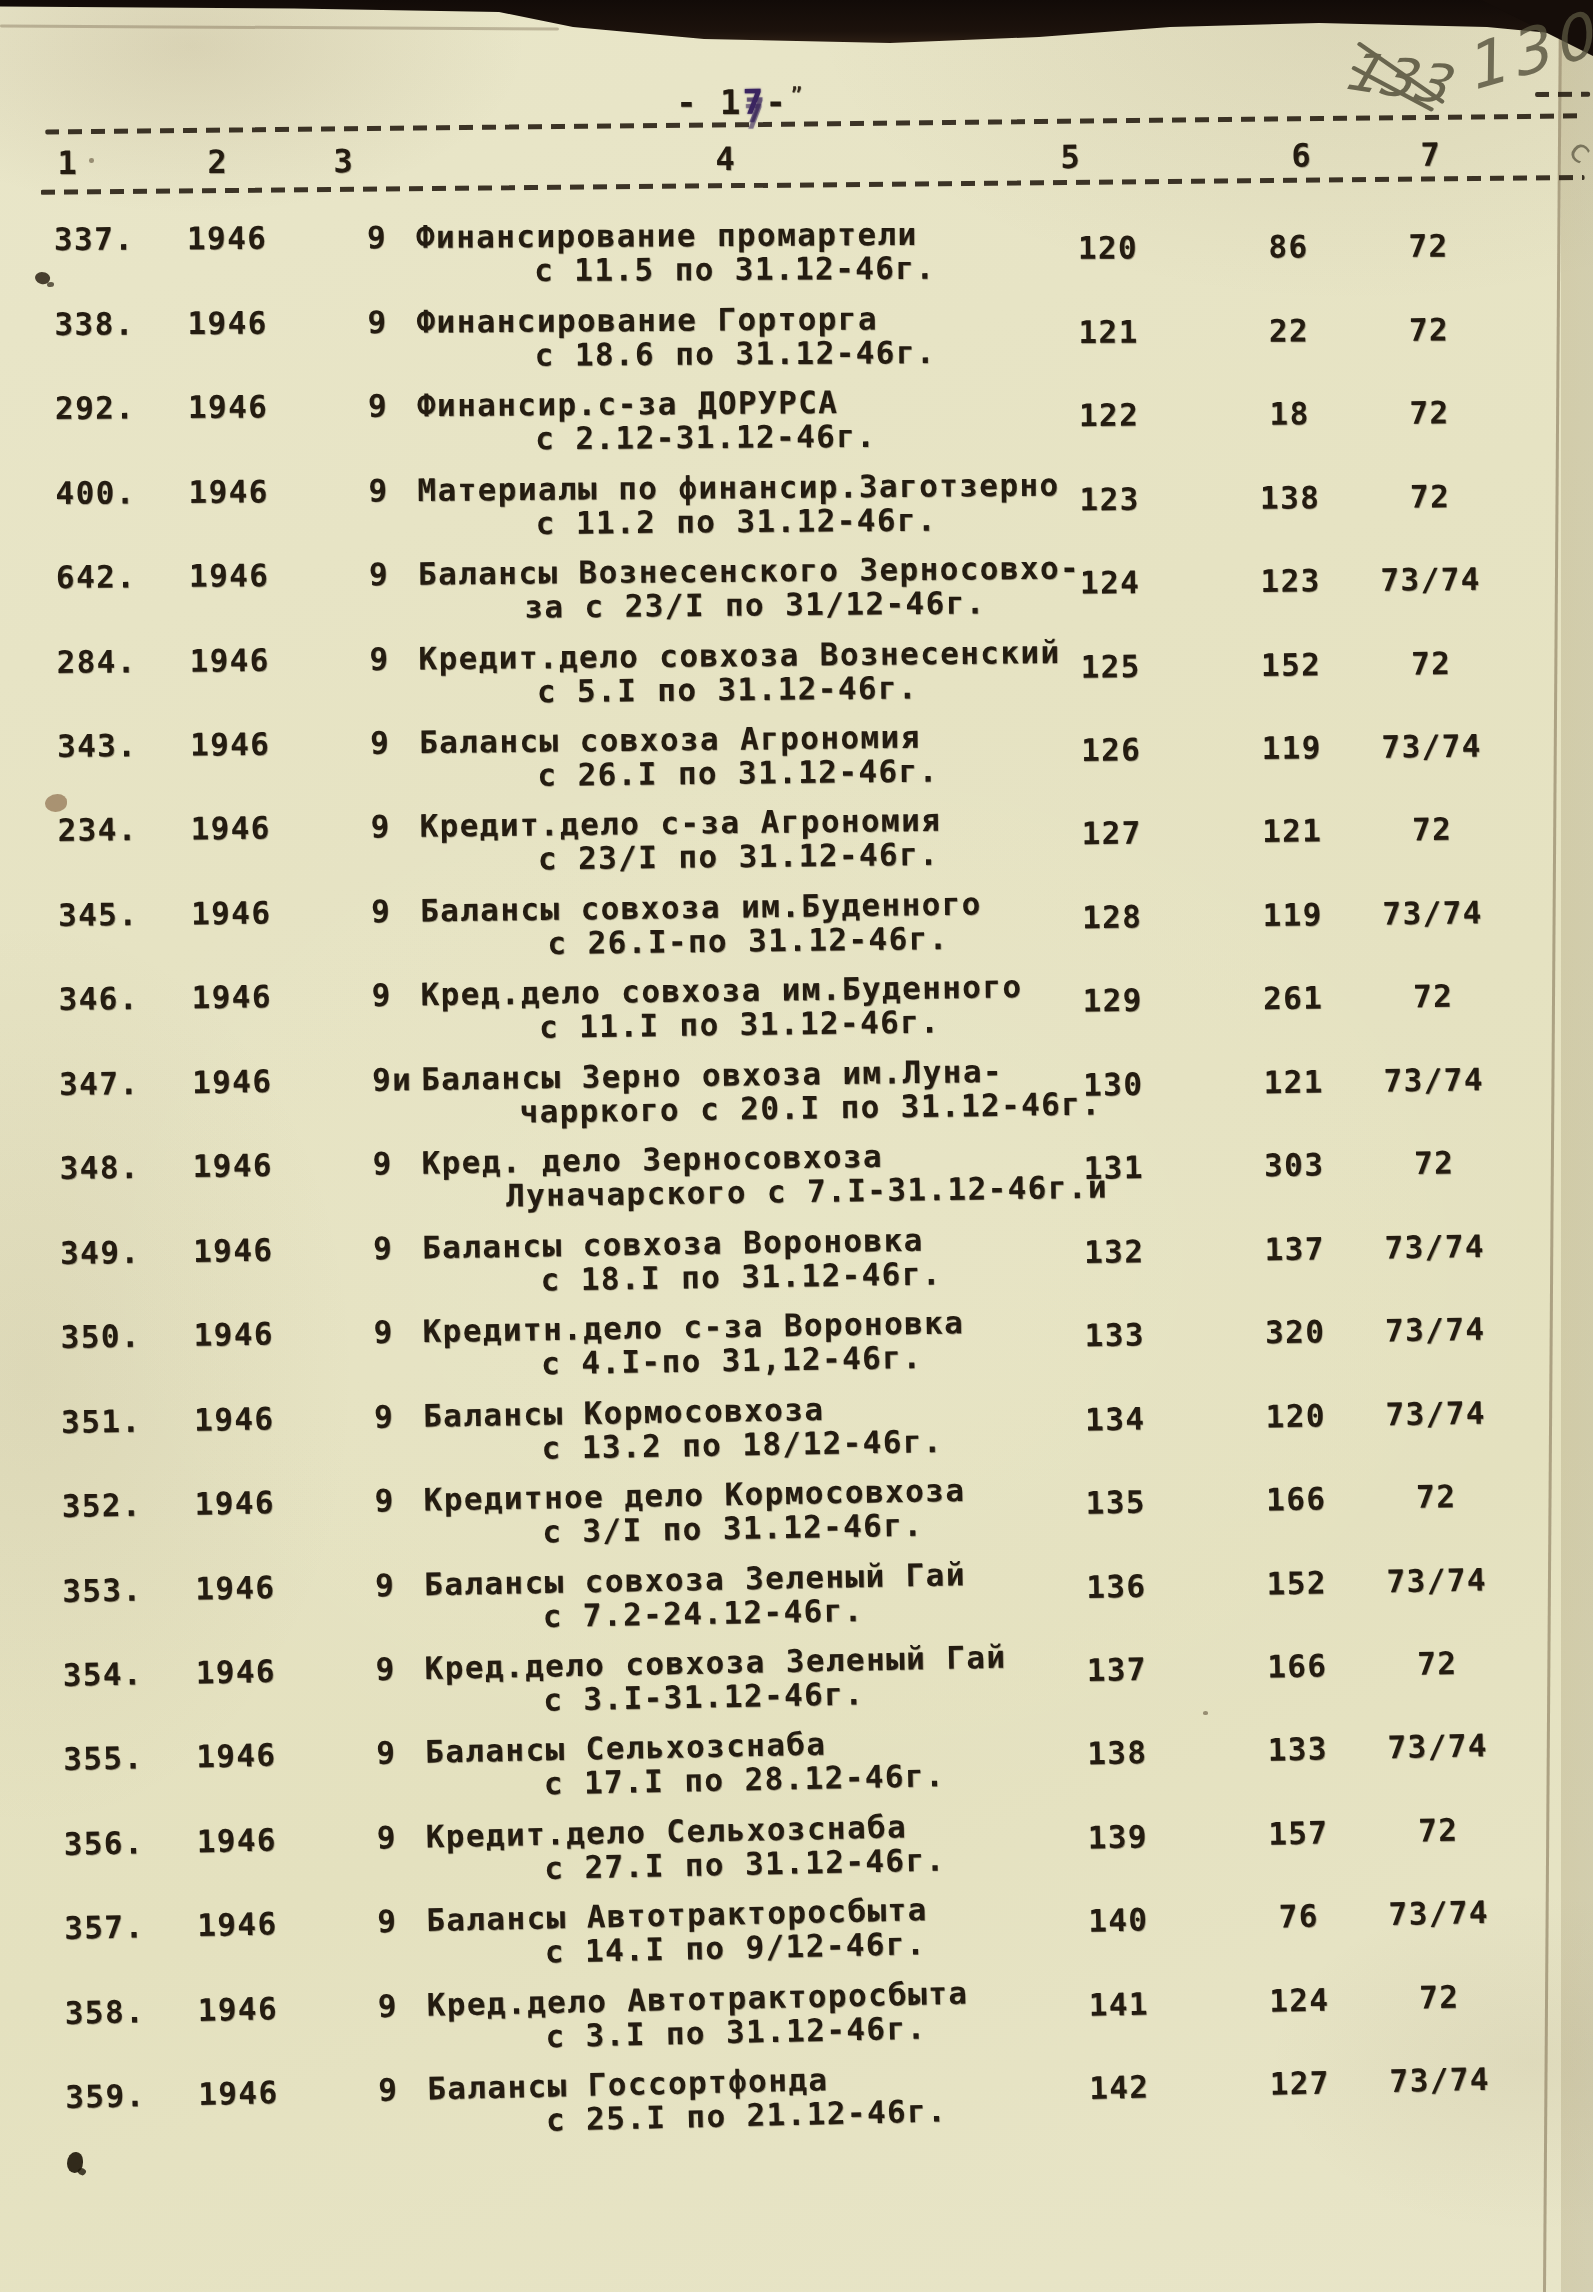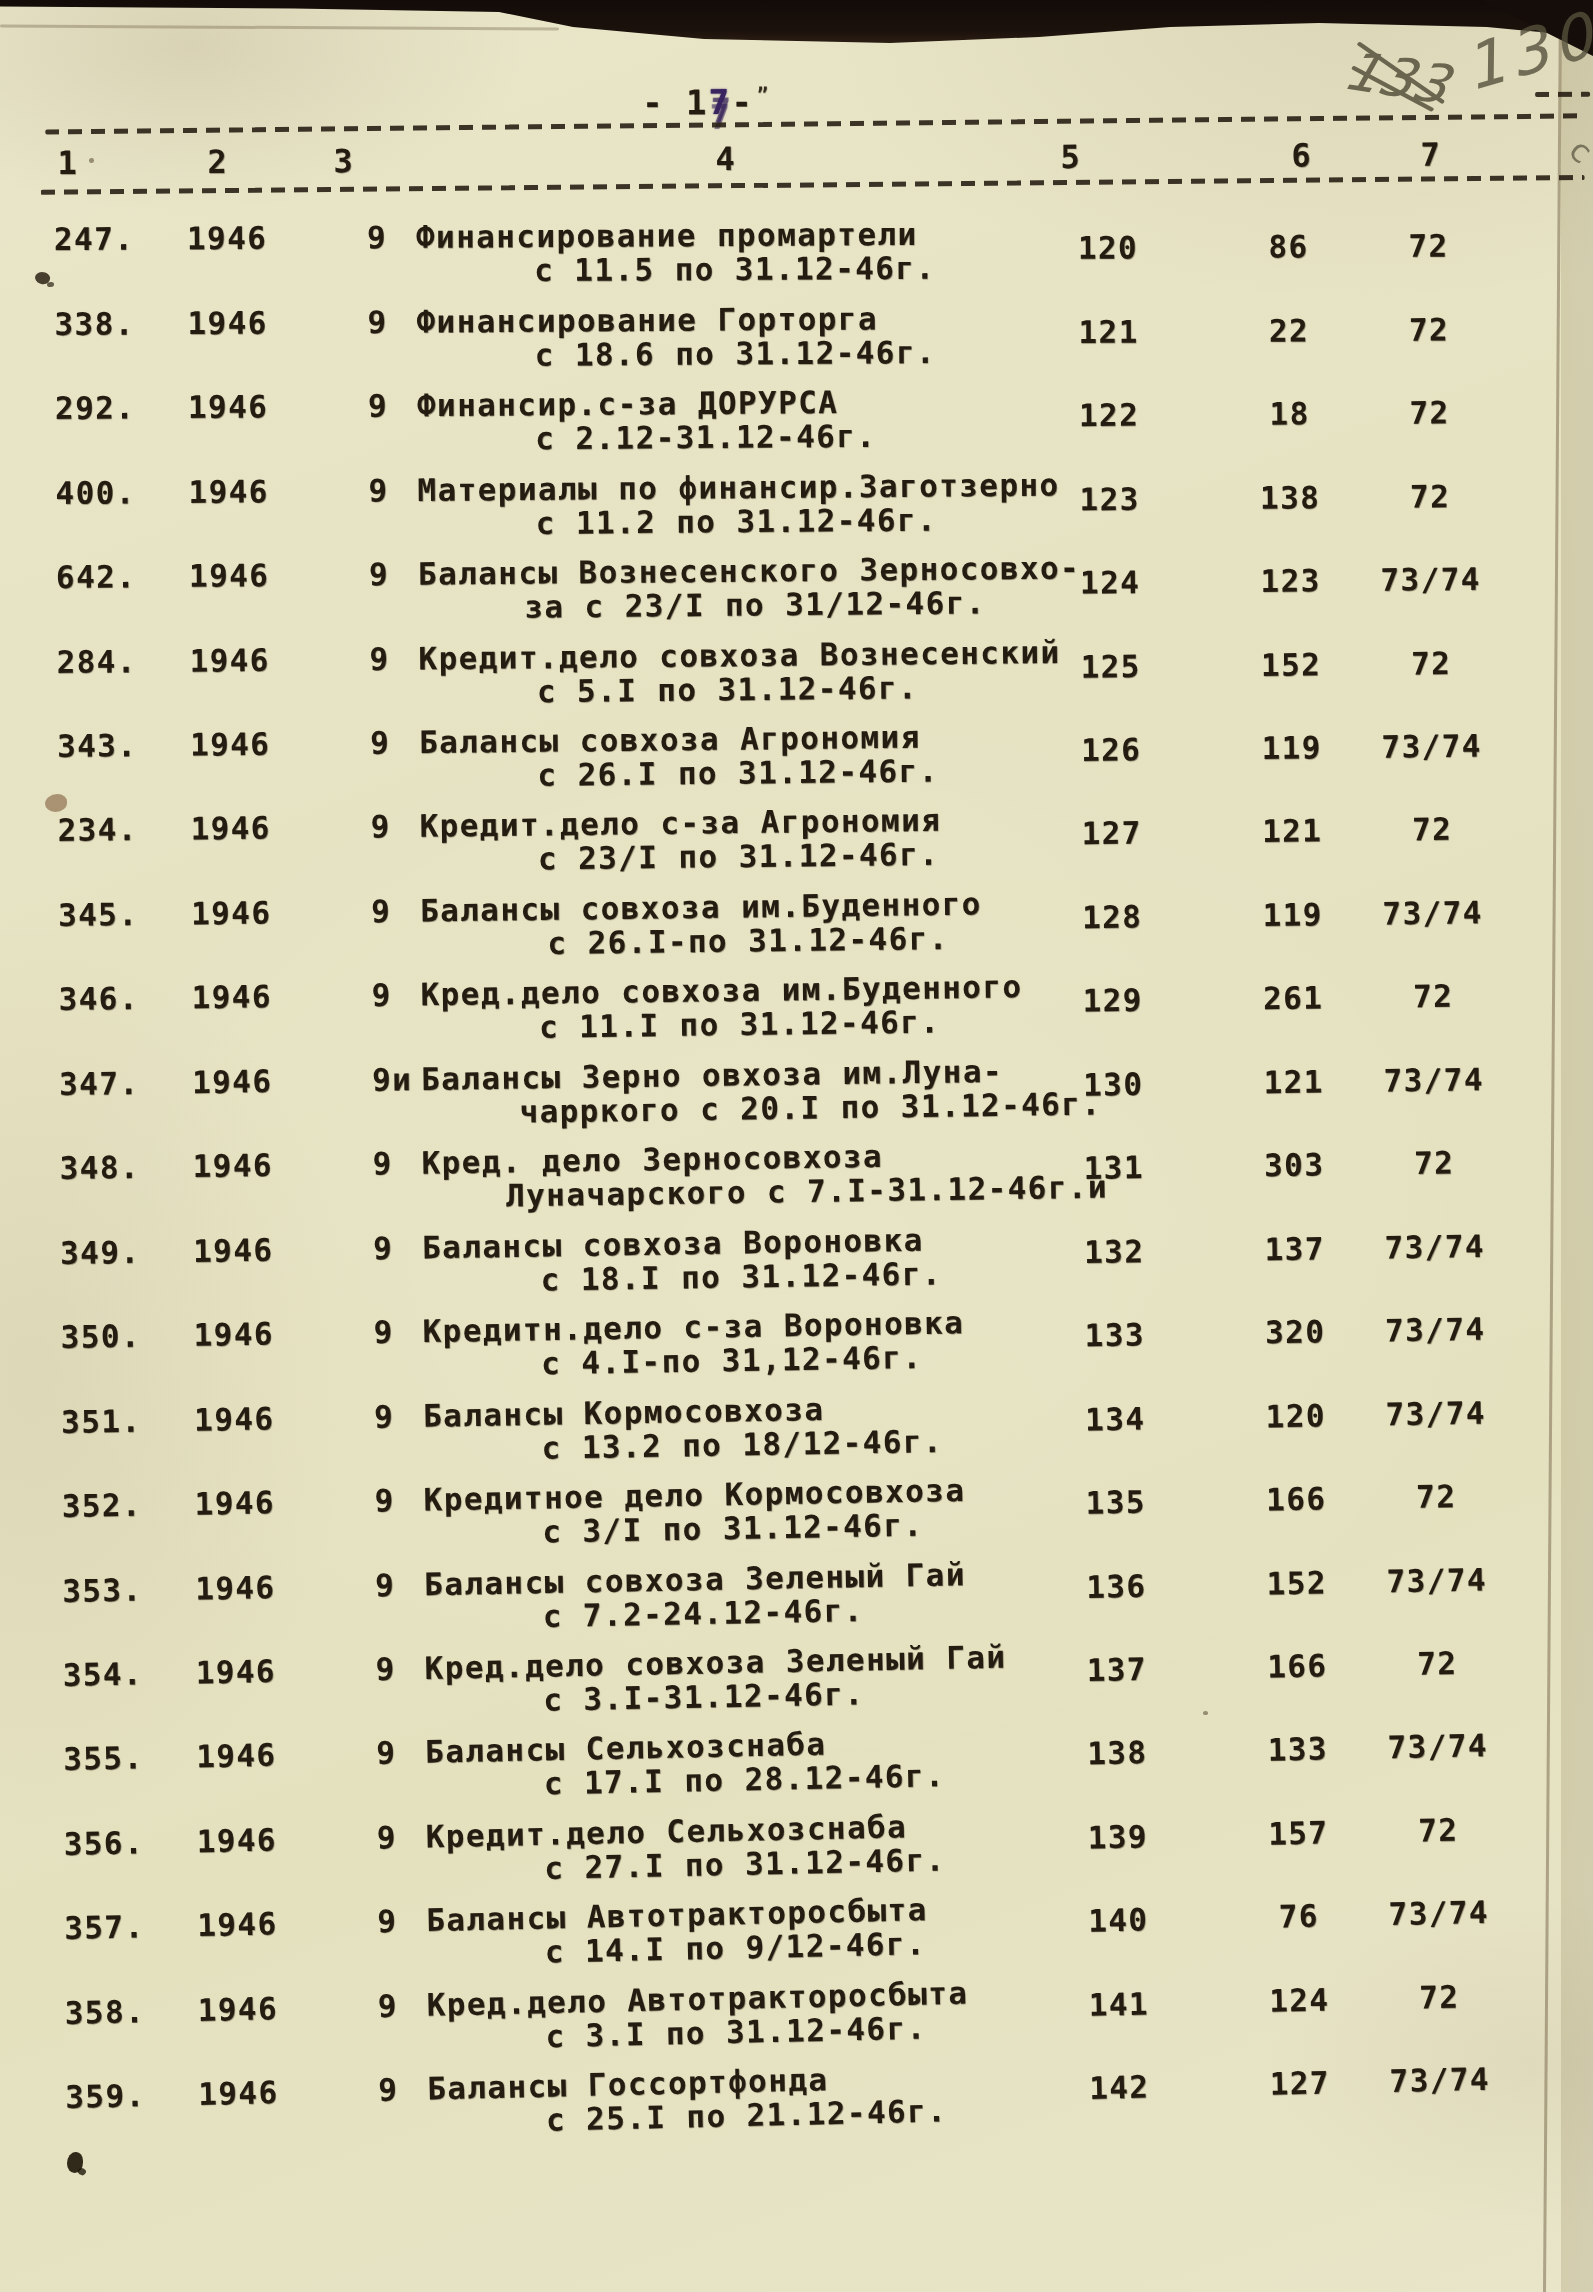--- a/index.html
+++ b/index.html
@@ -41,21 +41,21 @@
   .num{left:56px;top:0;}
   .year{left:189px;top:0;}
   .inv{left:369px;top:0;}
   .d1{left:418px;top:0;}
   .d2{top:34px;}
   .val{top:15px;text-align:center;}
   .c5{left:1052px;width:116px;}
   .c6{left:1232px;width:117px;}
   .c7{left:1356px;width:149px;}
   
-  #pagenum{position:absolute;top:82px;left:645px;font-size:34px;}
+  #pagenum{position:absolute;top:82px;left:679px;font-size:34px;}
   #pagenum .overstrike{color:#3a2460;position:relative;margin:0 0.9px;
      text-shadow:0 0 1.9px rgba(58,36,96,.9),1.9px 8.4px 0.9px rgba(50,30,86,.75),0.9px 15px 0.9px rgba(50,30,86,.6);}
   #pagenum .tick{font-size:18.6px;position:relative;top:-13px;left:3.7px;color:#33291c;}
   
   .pencil{font-family:"DejaVu Sans",sans-serif;color:#55513c;}
   #crossednum{position:absolute;top:47px;left:1350px;font-size:54px;font-style:italic;
      transform:rotate(9deg) skewX(-10deg);opacity:.85;}
   #crossednum .strike1,#crossednum .strike2{position:absolute;height:3.7px;background:#55513c;border-radius:2.8px;}
   #crossednum .strike1{width:112px;top:24px;left:-7.5px;transform:rotate(24deg);}
   #crossednum .strike2{width:97px;top:41px;left:-1.9px;transform:rotate(18deg);}
@@ -104,21 +104,21 @@
     <span class="typew hdr" style="left:336px;">3</span>
     <span class="typew hdr" style="left:718px;">4</span>
     <span class="typew hdr" style="left:1063px;">5</span>
     <span class="typew hdr" style="left:1294px;">6</span>
     <span class="typew hdr" style="left:1423px;">7</span>
 
     <div class="dashline" style="top:183px;left:43px;width:1544px;transform:rotate(-.2deg);"></div>
 
     <div id="rows">
         <div class="row" style="top: 217px; transform: rotate(0deg); transform-origin: 56px 18.6px;">
-    <span class="cell typew num">247.</span>
+    <span class="cell typew num">337.</span>
     <span class="cell typew year">1946</span>
     <span class="cell typew inv">9</span>
     <span class="cell typew d1">Финансирование промартели</span>
     <span class="cell typew d2" style="left: 536px;">с 11.5 по 31.12-46г.</span>
     <span class="cell typew val c5">120</span>
     <span class="cell typew val c6">86</span>
     <span class="cell typew val c7">72</span>
   </div>
         <div class="row" style="top: 302px; transform: rotate(-0.045deg); transform-origin: 56px 18.6px;">
     <span class="cell typew num">338.</span>

